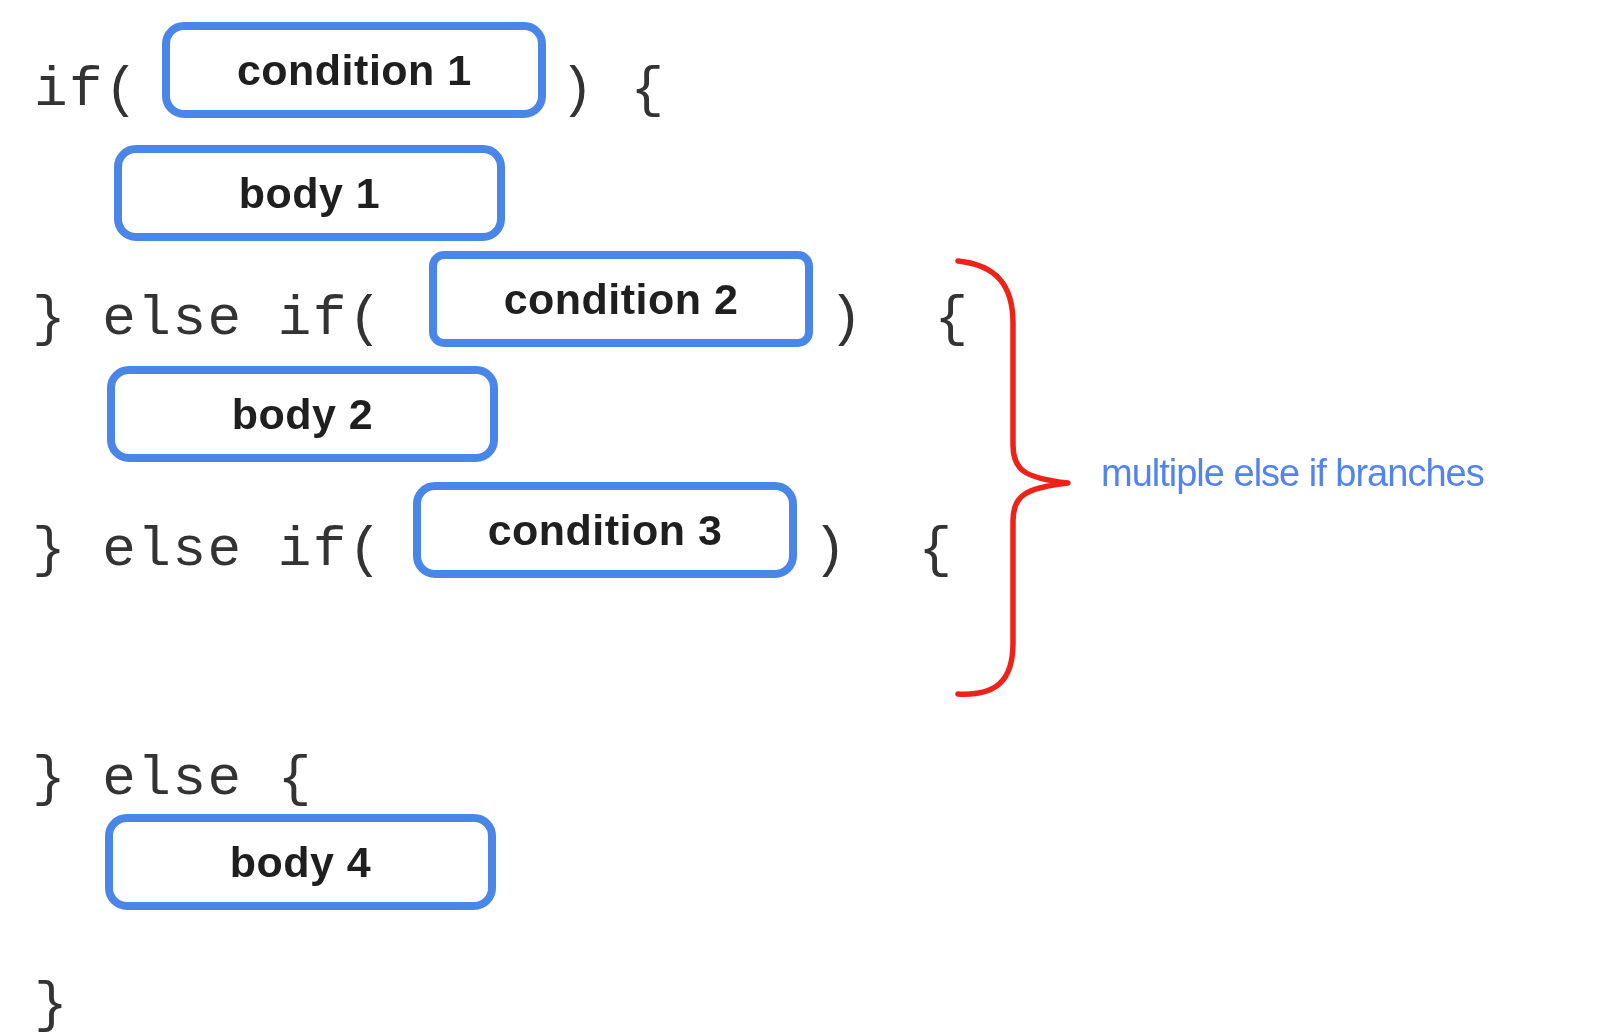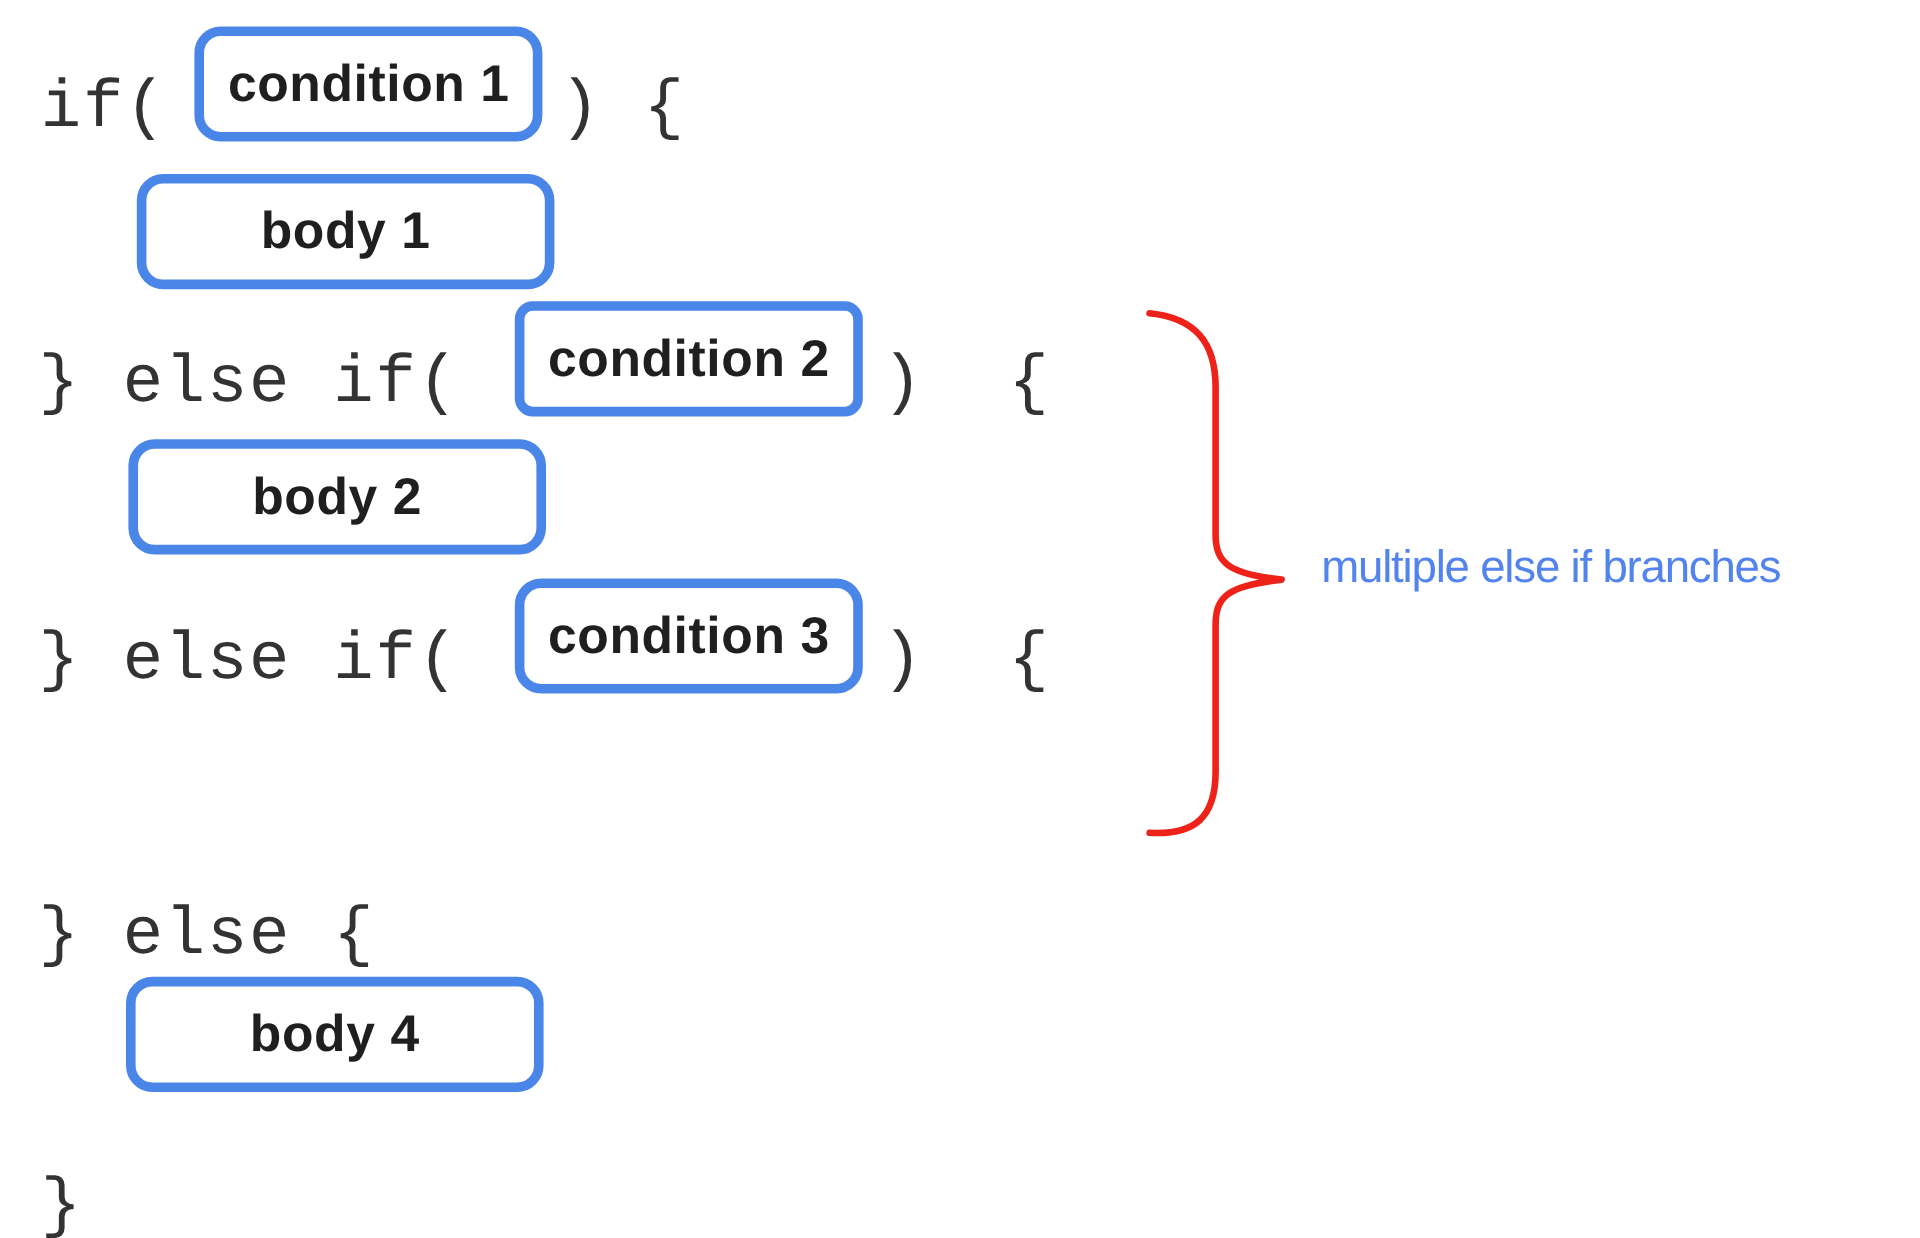--- a/index.html
+++ b/index.html
@@ -33,22 +33,22 @@
     box-sizing: border-box;
     height: 96px;
     border: 8px solid var(--box-border);
     border-radius: 22px;
     background: #ffffff;
     display: flex;
     align-items: center;
     justify-content: center;
     flex: 0 0 auto;
   }
-  .cbox.cond { width: 290px; }
-  .cbox.body { width: 348px; }
+  .cbox.cond { width: 384px; }
+  .cbox.body { width: 391px; }
   .boxlabel {
     font-family: "Liberation Sans", sans-serif;
     font-weight: 700;
     font-size: 43px;
     color: var(--label);
     letter-spacing: 0.5px;
     white-space: pre;
   }
   .brace {
     position: absolute;
@@ -105,21 +105,21 @@
   </div>
 
   <div class="line" style="top:364px; left:107px;">
     <div class="cbox body">
       <span class="boxlabel">body 2</span>
     </div>
   </div>
 
   <div class="line" style="top:480px; left:32px;">
     <span class="code">} else if(</span>
-    <div class="cbox cond" style="margin-left:46px;">
+    <div class="cbox cond" style="margin-left:30px;">
       <span class="boxlabel">condition 3</span>
     </div>
     <span class="code" style="margin-left:16px;">)  {</span>
   </div>
 
 
   <div class="line" style="top:709px; left:32px;">
     <span class="code">} else {</span>
   </div>
 

